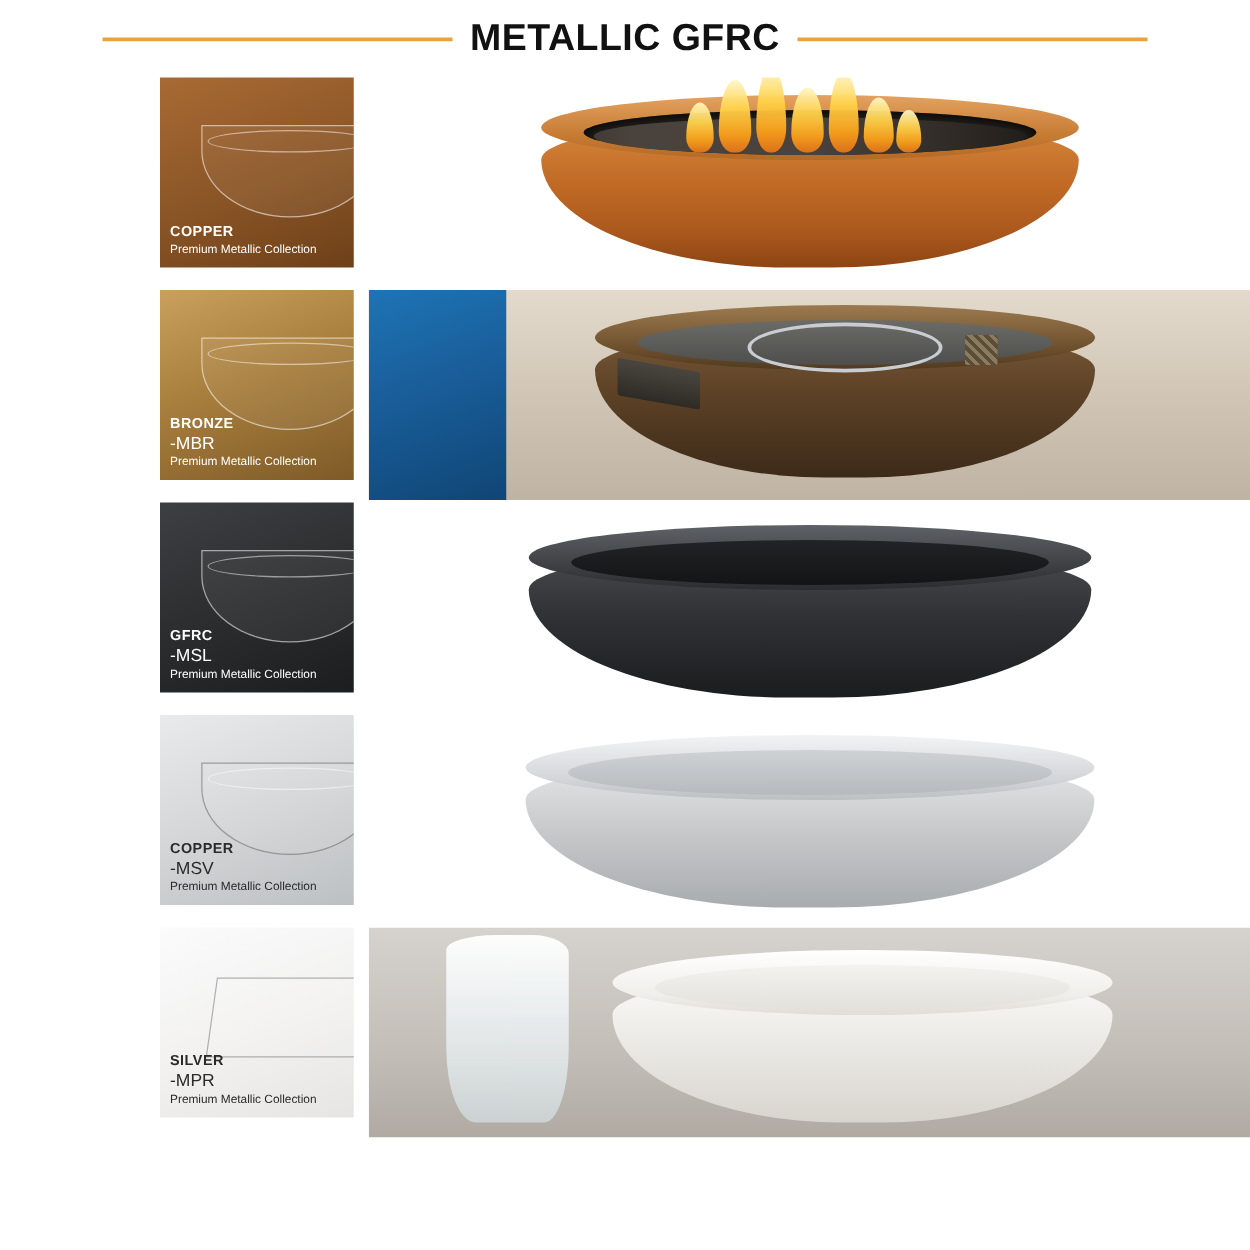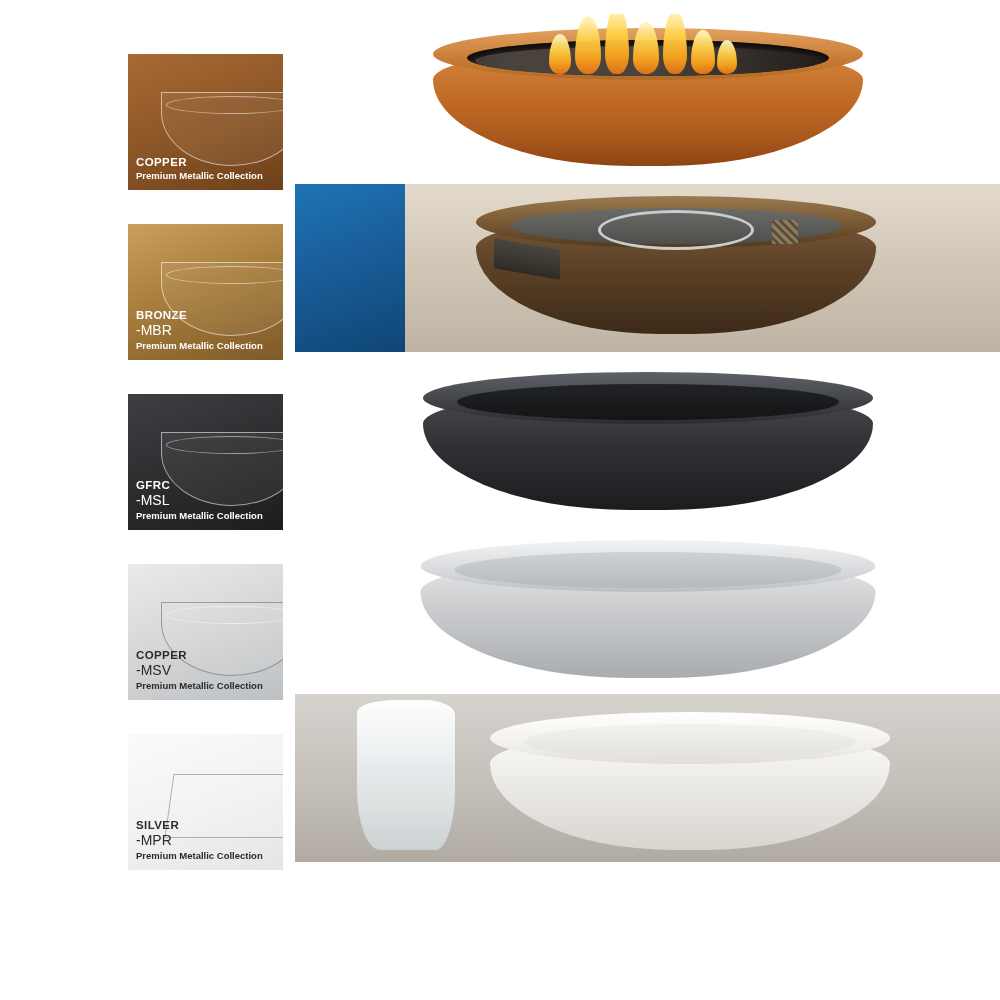--- a/index.html
+++ b/index.html
@@ -64,25 +64,24 @@
     height: 170px;
     display: flex;
     align-items: flex-start;
   }
   .row + .row { margin-top: 0px; justify-content: space-between; }
 
   
   .swatch {
     position: relative;
     width: 155px;
-    height: 136px;
+    height: 152px;
     margin-left: 128px;
     overflow: hidden;
     flex: 0 0 auto;
-    margin-top: 40px;
   }
   .swatch .bowl-outline {
     position: absolute;
     right: -20px;
     top: 38px;
     width: 140px;
     height: 72px;
     border: 1px solid rgba(255,255,255,0.55);
     border-radius: 0 0 50% 50% / 0 0 72% 72%;
     background: rgba(255,255,255,0.06);
@@ -118,21 +117,21 @@
     font-weight: bold;
     letter-spacing: 0.4px;
     line-height: 1.25;
   }
   .swatch .code {
     font-size: 14px;
     line-height: 1.25;
   }
   .swatch .collection {
     font-size: 9.5px;
-    font-weight: bold;
+    font-weight: normal;
     line-height: 1.3;
   }
   .swatch.light .name,
   .swatch.light .code,
   .swatch.light .collection { color: #2a2a2a; }
   .swatch.dark .name,
   .swatch.dark .code,
   .swatch.dark .collection { color: #ffffff; }
 
   
@@ -286,20 +285,25 @@
   .sw-bronze { background: linear-gradient(160deg,#caa05e 0%,#a97f3e 45%,#7e5a27 100%); }
   .sw-slate  { background: linear-gradient(160deg,#3d3f42 0%,#2a2c2e 55%,#1c1d1f 100%); }
   .sw-silver { background: linear-gradient(160deg,#e9eaec 0%,#d2d4d6 55%,#bdc0c2 100%); }
   .sw-pearl  { background: linear-gradient(160deg,#fbfbfb 0%,#f2f1f0 55%,#e6e5e3 100%); }
 </style>
 </head>
 <body>
 
 <div class="page">
 
+  <div class="header">
+    <div class="rule left"></div>
+    <h1>METALLIC GFRC</h1>
+    <div class="rule right"></div>
+  </div>
 
 
   <div class="rows">
 
     <div class="row">
       <div class="swatch sw-copper dark">
         <div class="bowl-outline"></div>
         <div class="labels">
           <div class="name">COPPER</div>
           <div class="code"></div>

